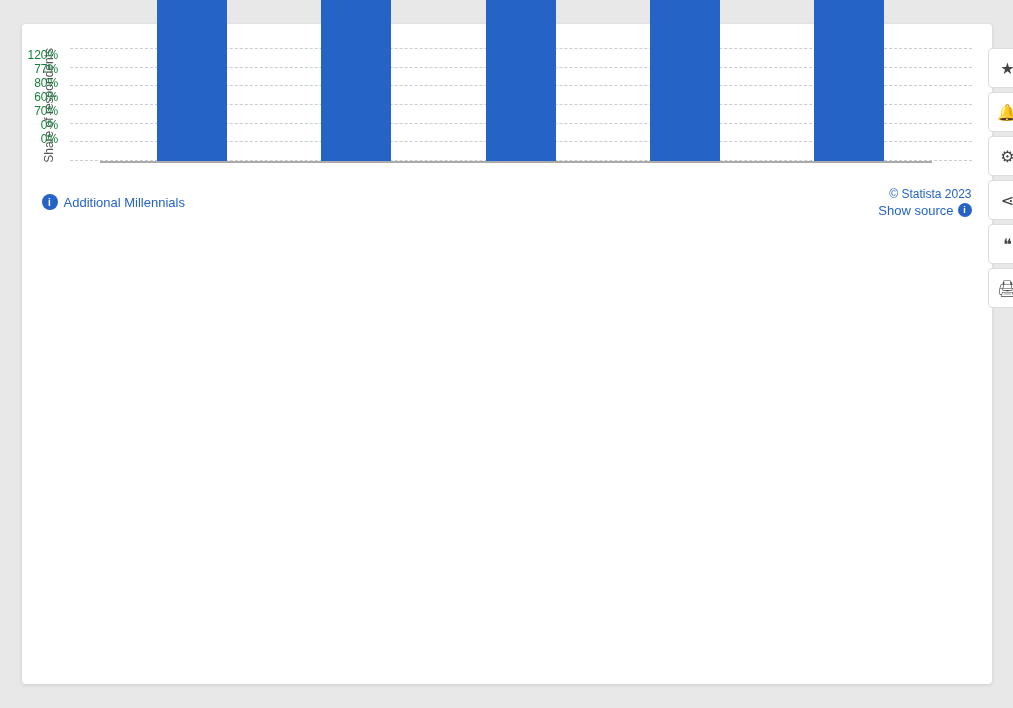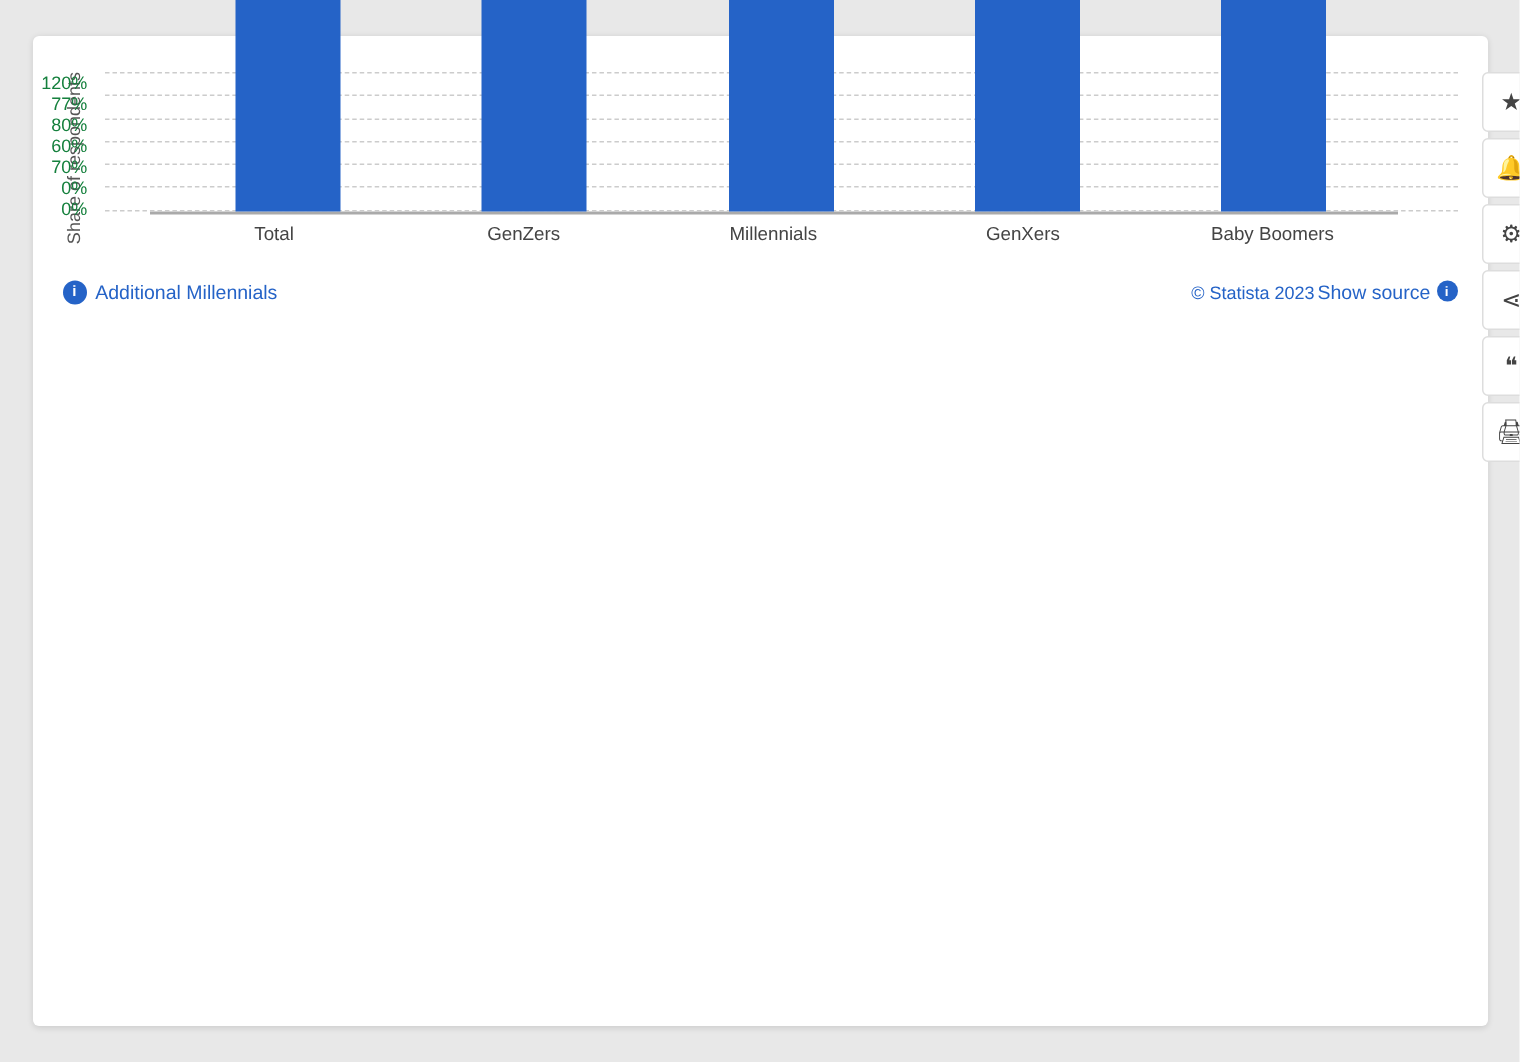--- a/index.html
+++ b/index.html
@@ -139,21 +139,21 @@
       background: #2563c7;
       color: #fff;
       font-size: 10px;
       display: flex;
       align-items: center;
       justify-content: center;
       font-weight: bold;
     }
     .footer-right {
       display: flex;
-      flex-direction: row;
+      flex-direction: column;
       align-items: flex-end;
       gap: 2px;
     }
     .copyright {
       font-size: 12px;
       color: #2563c7;
     }
     .show-source {
       font-size: 13px;
       color: #2563c7;
@@ -247,27 +247,20 @@
                 <div class="bar" style="height: 292px; background: rgb(37, 99, 199);"></div>
               </div>
               <div class="bar-group">
                 <div class="bar" style="height: 212px; background: rgb(37, 99, 199);"></div>
               </div>
             </div>
         </div>
 
         <div class="x-axis-line"></div>
 
-        <div class="x-labels" id="xLabels">
-            <div class="x-label">Total</div>
-            <div class="x-label">GenZers</div>
-            <div class="x-label">Millennials</div>
-            <div class="x-label">GenXers</div>
-            <div class="x-label">Baby Boomers</div>
-          </div>
       </div>
     </div>
 
     <div class="toolbar" id="toolbar">
         <div class="toolbar-btn">★</div>
         <div class="toolbar-btn">🔔</div>
         <div class="toolbar-btn">⚙</div>
         <div class="toolbar-btn">⋖</div>
         <div class="toolbar-btn">❝</div>
         <div class="toolbar-btn">🖨</div>

